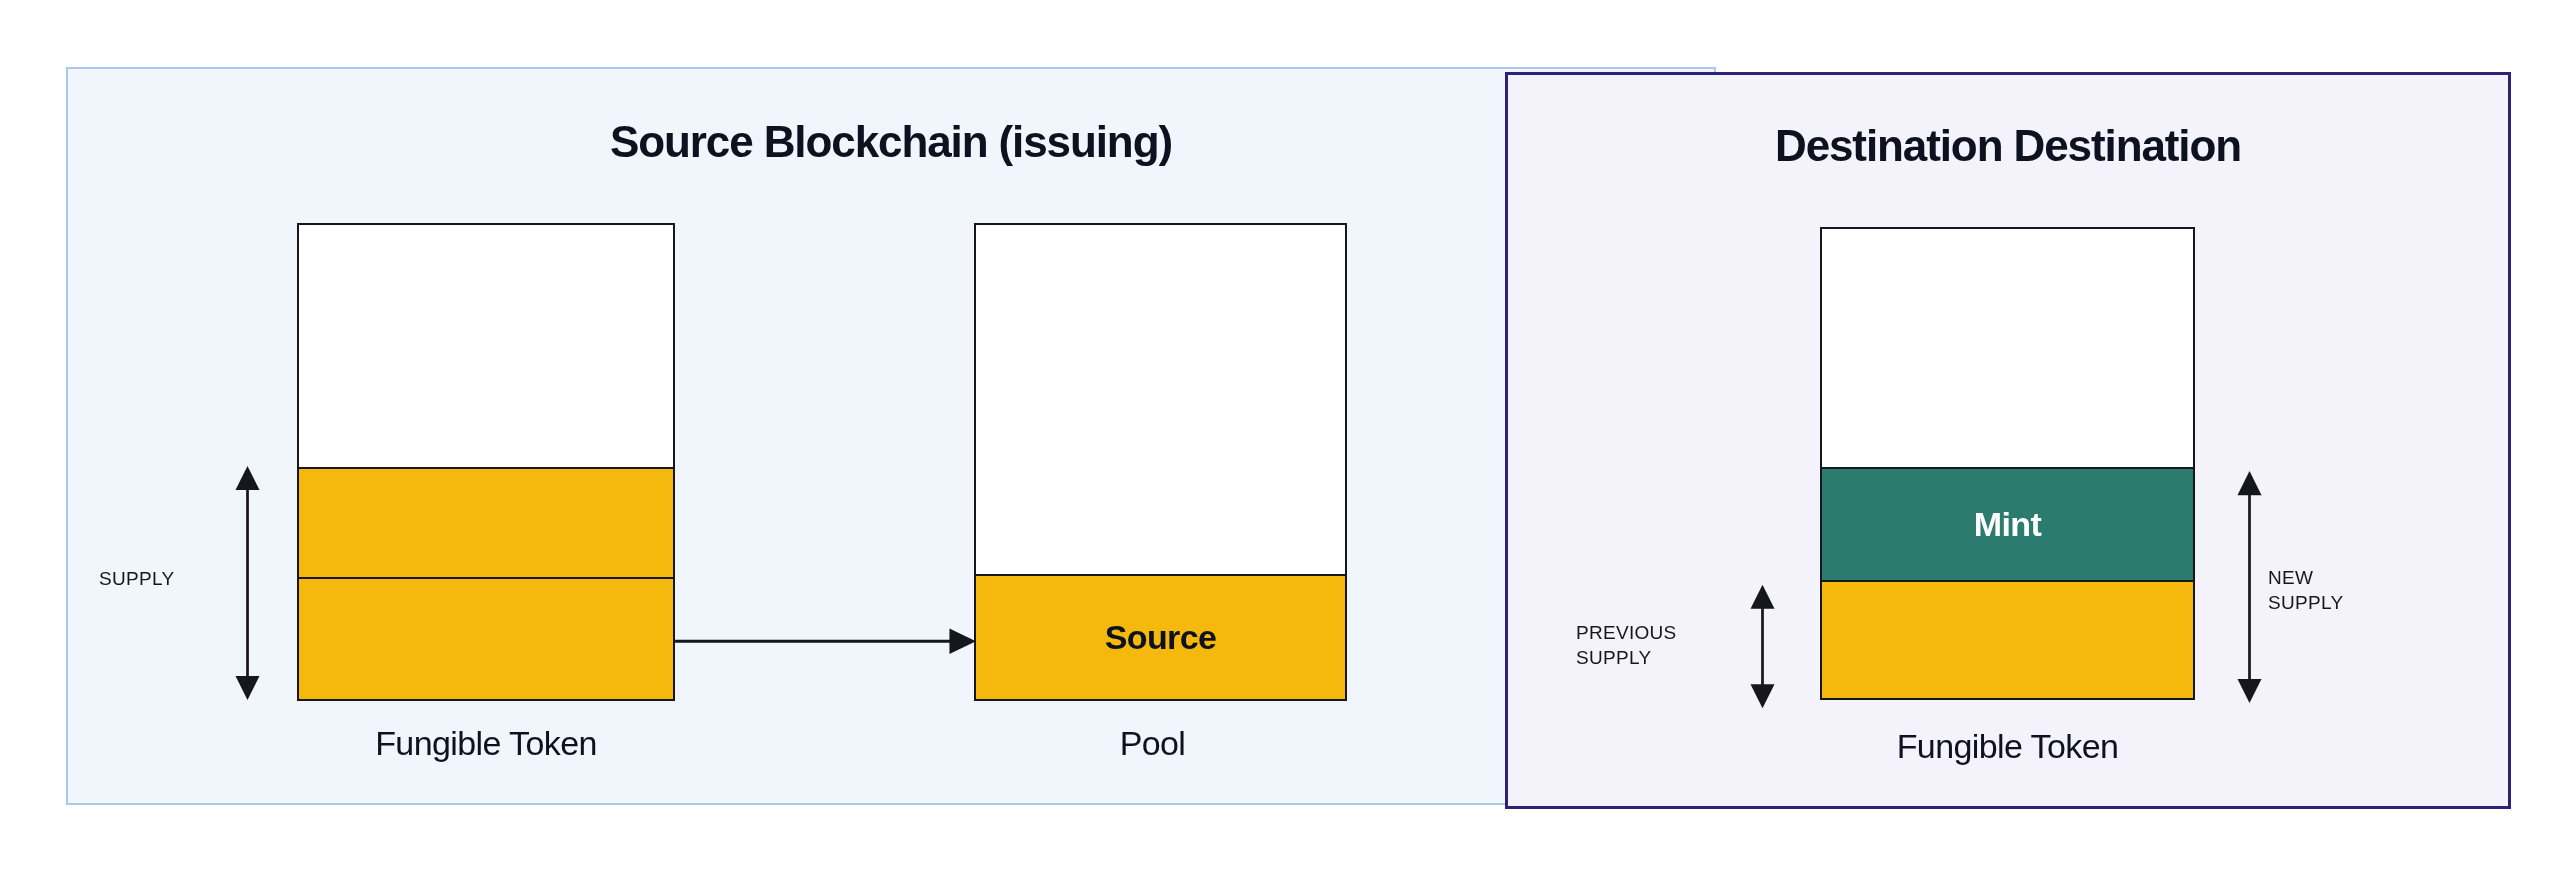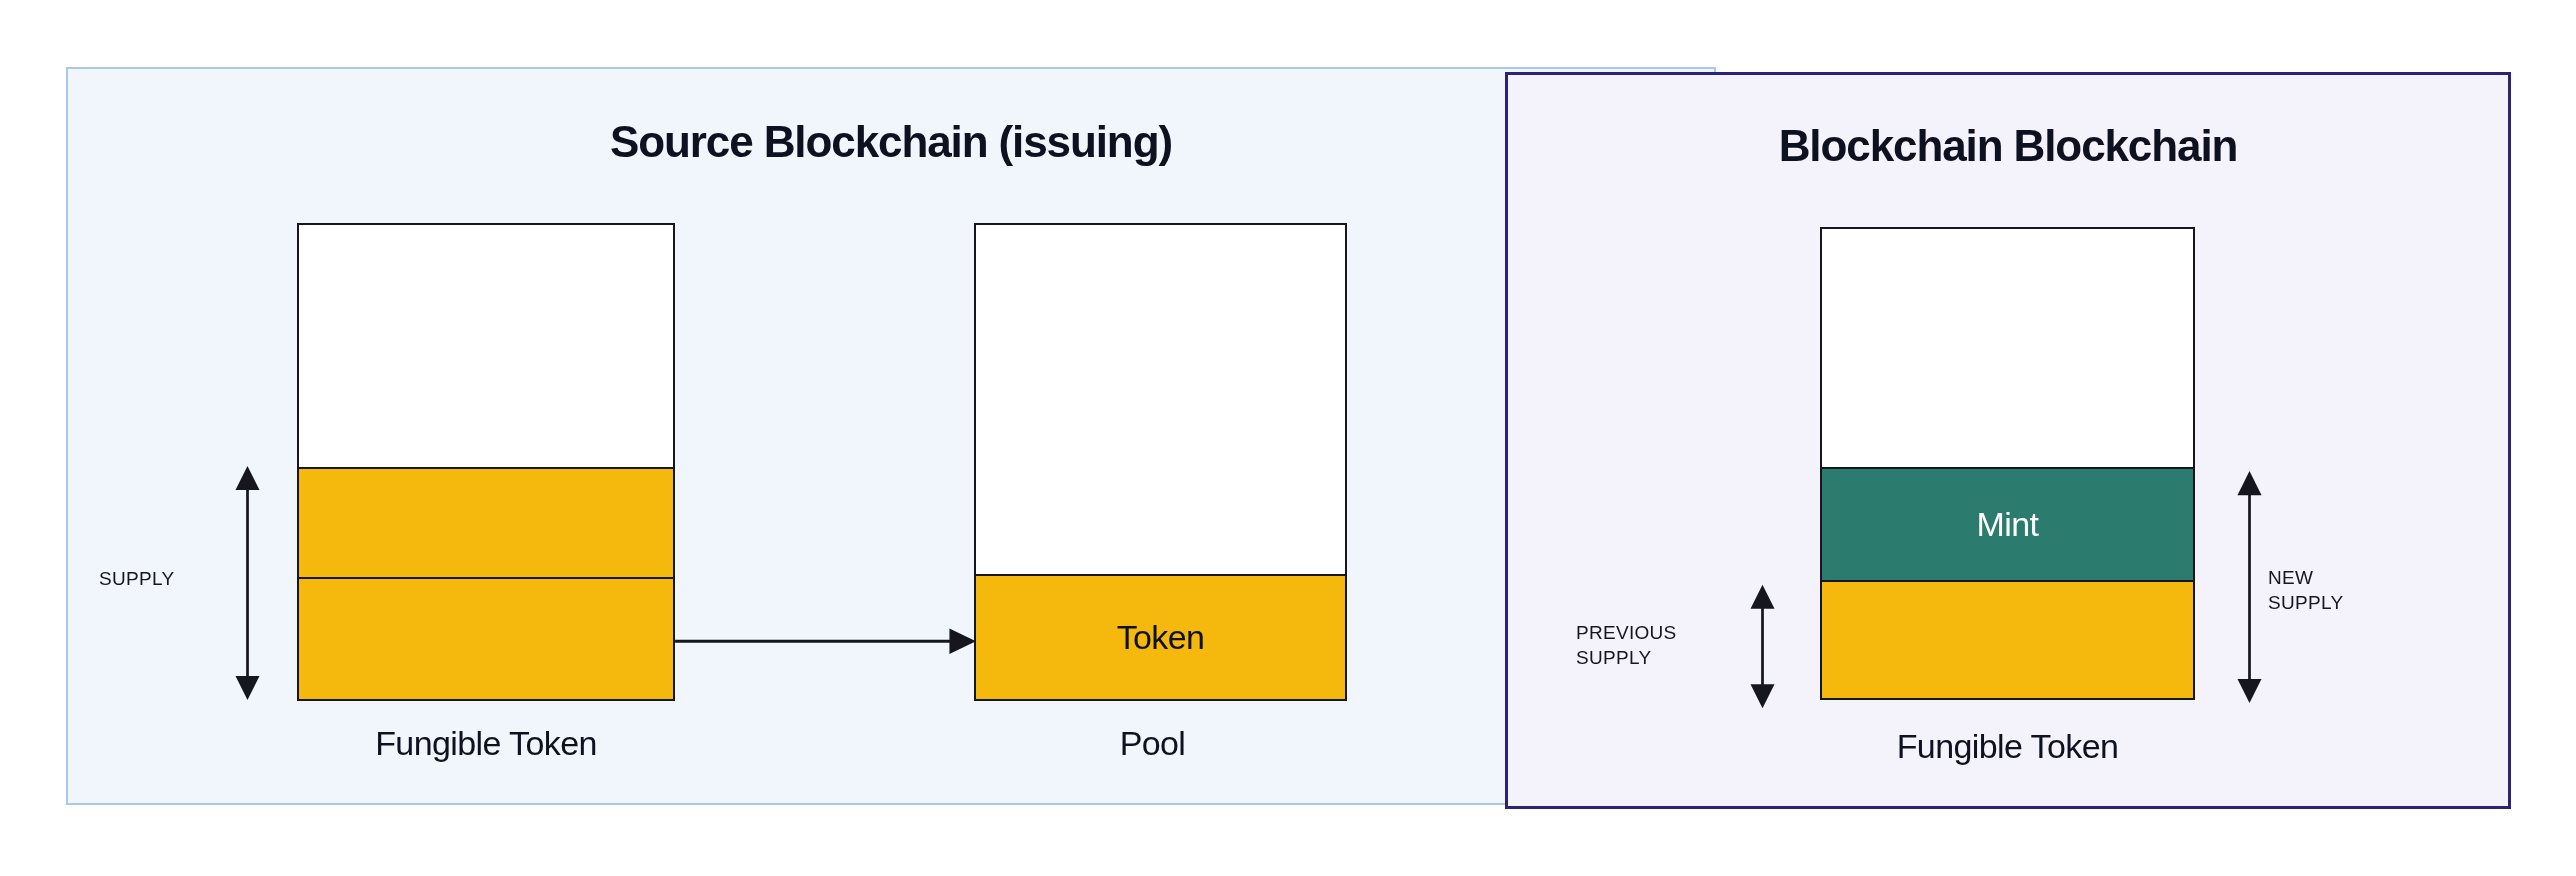--- a/index.html
+++ b/index.html
@@ -47,21 +47,21 @@
     border:2.2px solid var(--stroke);
     background:#ffffff;
     display:flex;flex-direction:column;
   }
   .sec{width:100%;}
   .sec-white{background:#ffffff;}
   .sec-amber{background:var(--amber);border-top:2.2px solid var(--stroke);}
   .sec-teal{background:var(--teal);border-top:2.2px solid var(--stroke);}
   .sec-label{
     display:flex;align-items:center;justify-content:center;
-    font-size:34px;font-weight:400;letter-spacing:-0.6px;
+    font-size:34px;font-weight:700;letter-spacing:-0.6px;
   }
   .sec-label.on-teal{color:var(--mint-text);}
   .sec-label.on-amber{color:var(--text);}
 
   .box-caption{
     position:absolute;text-align:center;
     font-size:34px;font-weight:400;letter-spacing:-0.6px;
     line-height:39px;color:var(--text);white-space:nowrap;
   }
 
@@ -125,30 +125,30 @@
     <svg width="301" height="26.5" viewBox="0 0 545 48" aria-hidden="true">
       <line x1="0" y1="24" x2="502" y2="24" stroke="currentColor" stroke-width="5"></line>
       <polygon points="545,24 497,1 497,47" fill="currentColor"></polygon>
     </svg>
   </div>
 
   <div class="box-caption src-token-caption">Fungible Token</div>
 
   <div class="token-box pool-box">
     <div class="sec sec-white pool-sec-white"></div>
-    <div class="sec sec-amber sec-label on-amber pool-sec-amber">Token</div>
+    <div class="sec sec-amber sec-label on-amber pool-sec-amber">Source</div>
   </div>
 
   <div class="box-caption pool-caption">Pool</div>
 
 </section>
 
 <section class="panel panel-dest">
 
-  <h1 class="panel-title">Blockchain Blockchain</h1>
+  <h1 class="panel-title">Destination Destination</h1>
 
   <div class="token-box dst-token-box">
     <div class="sec sec-white dst-sec-white"></div>
     <div class="sec sec-teal sec-label on-teal dst-sec-teal">Mint</div>
     <div class="sec sec-amber dst-sec-amber"></div>
   </div>
 
   <div class="arrow dst-prev-arrow">
     <svg width="35" height="125" viewBox="0 0 64 226" aria-hidden="true">
       <line x1="32" y1="40" x2="32" y2="186" stroke="currentColor" stroke-width="5"></line>

